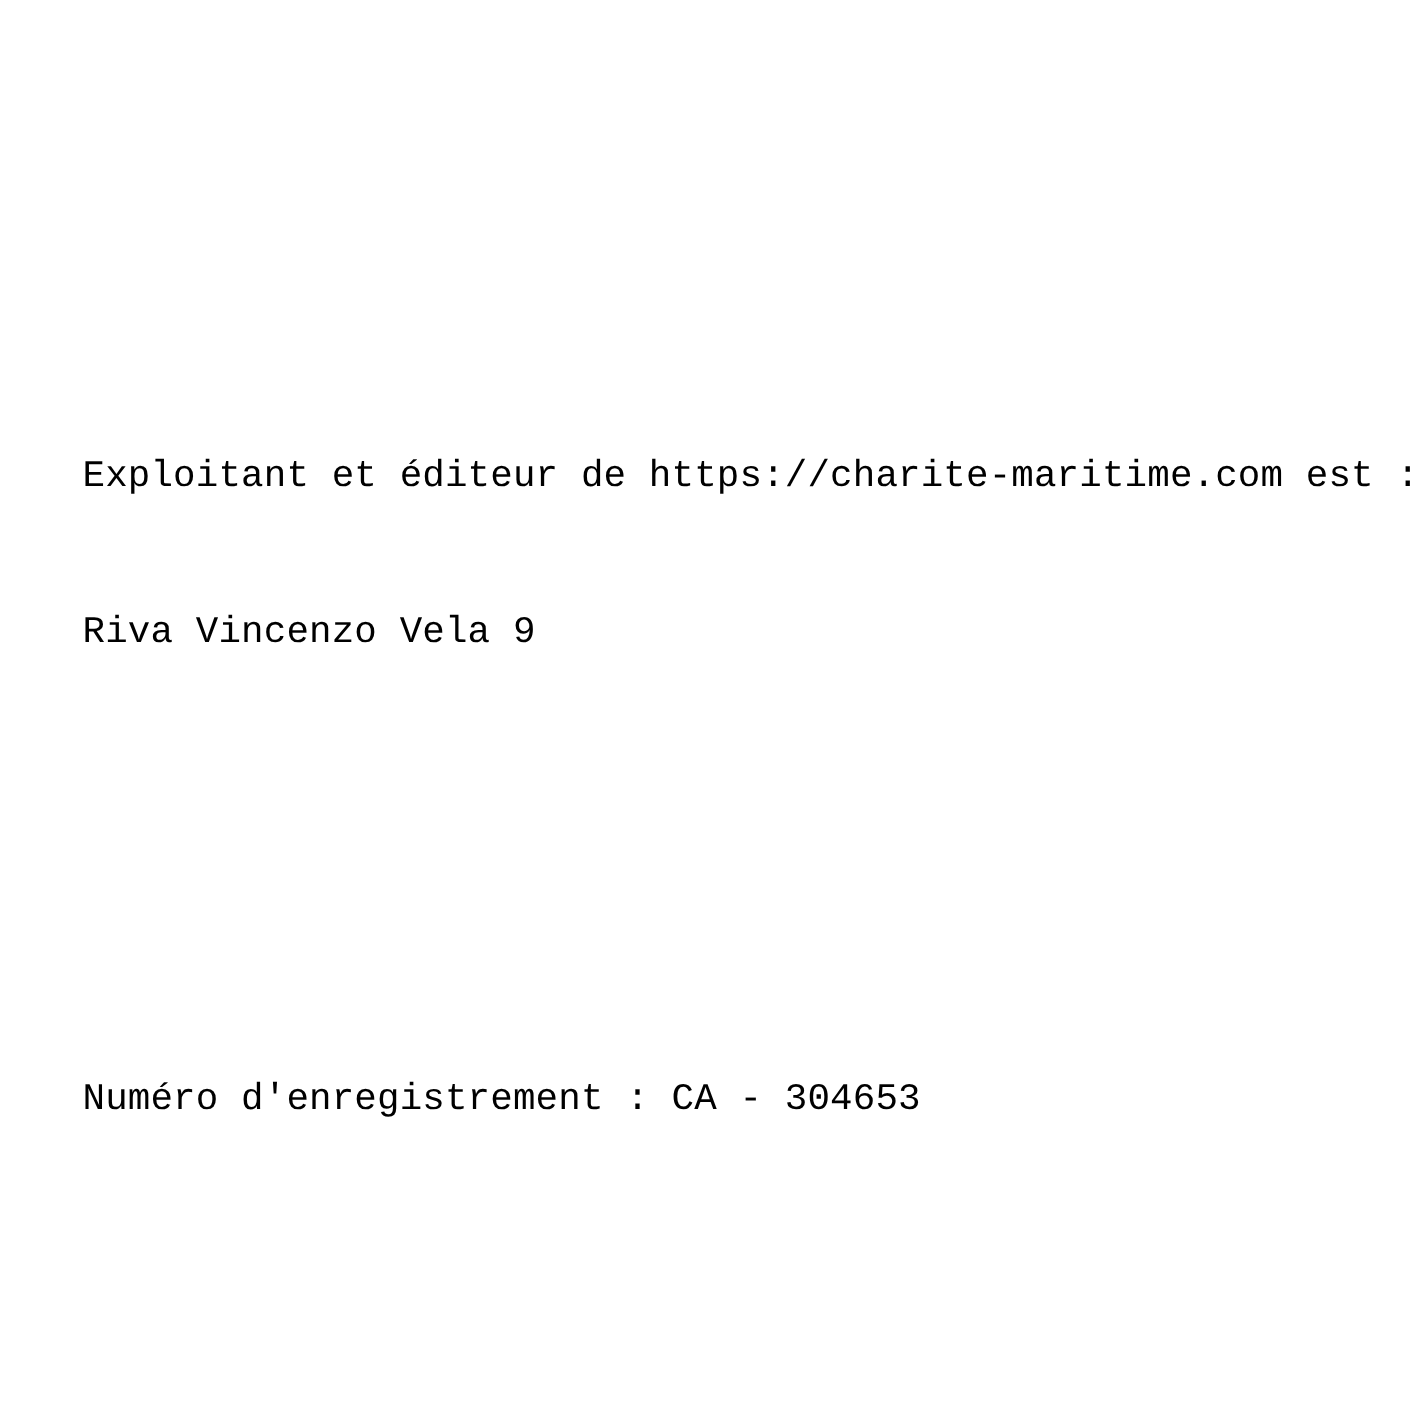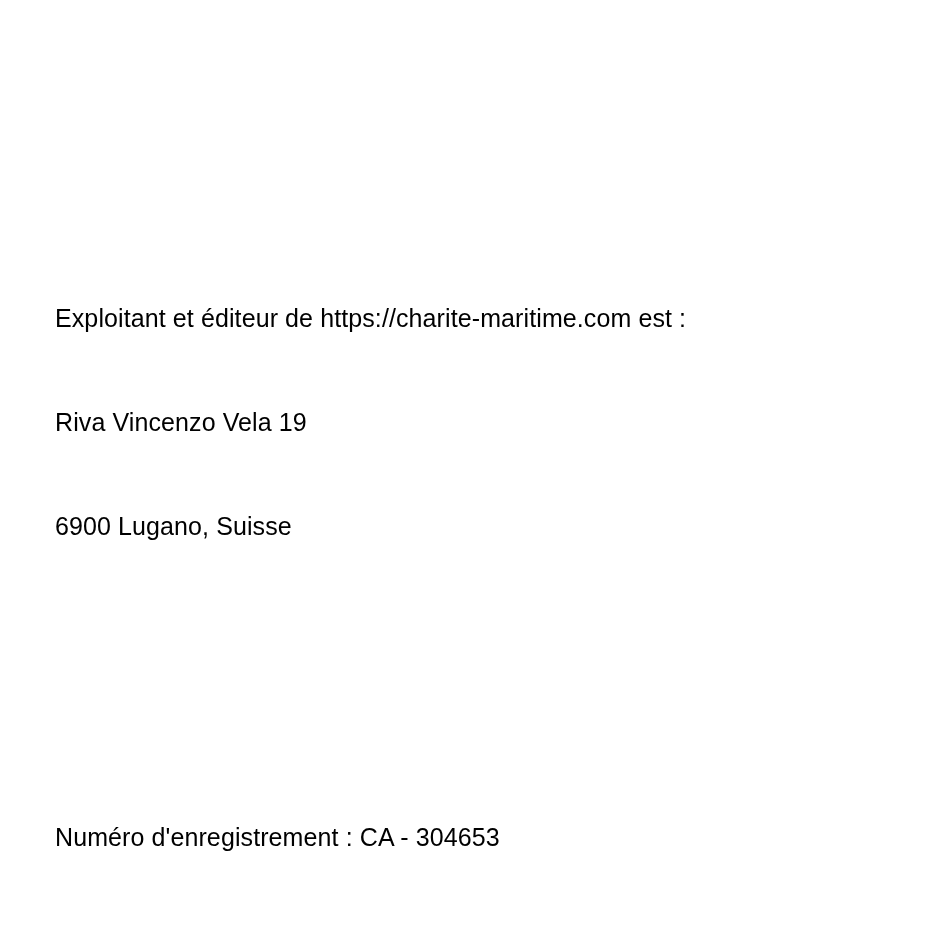--- a/index.html
+++ b/index.html
@@ -31,20 +31,21 @@
     letter-spacing: 0.1px;
     color: #000000;
     font-weight: 400;
     text-align: left;
     white-space: pre;
   }
 
   .block {
     margin: 0;
     padding: 0;
+    font-family: Liberation Mono, monospace;
   }
 
   
   .block + .block {
     margin-top: 34.6px;
   }
 
   .line {
     display: block;
     white-space: pre;
@@ -52,22 +53,21 @@
   }
 </style>
 </head>
 <body>
 
 <div class="page">
   <div class="imprint">
 
     <div class="block">
       <span class="line">Exploitant et éditeur de https://charite-maritime.com est :</span>
-      <span class="line">Riva Vincenzo Vela 19</span>
-      <span class="line">6900 Lugano, Suisse</span>
+      <span class="line">Riva Vincenzo Vela 9</span>
     </div>
 
     <div class="block">
       <span class="line">Numéro d'enregistrement : CA - 304653</span>
     </div>
 
     
 
     
 

